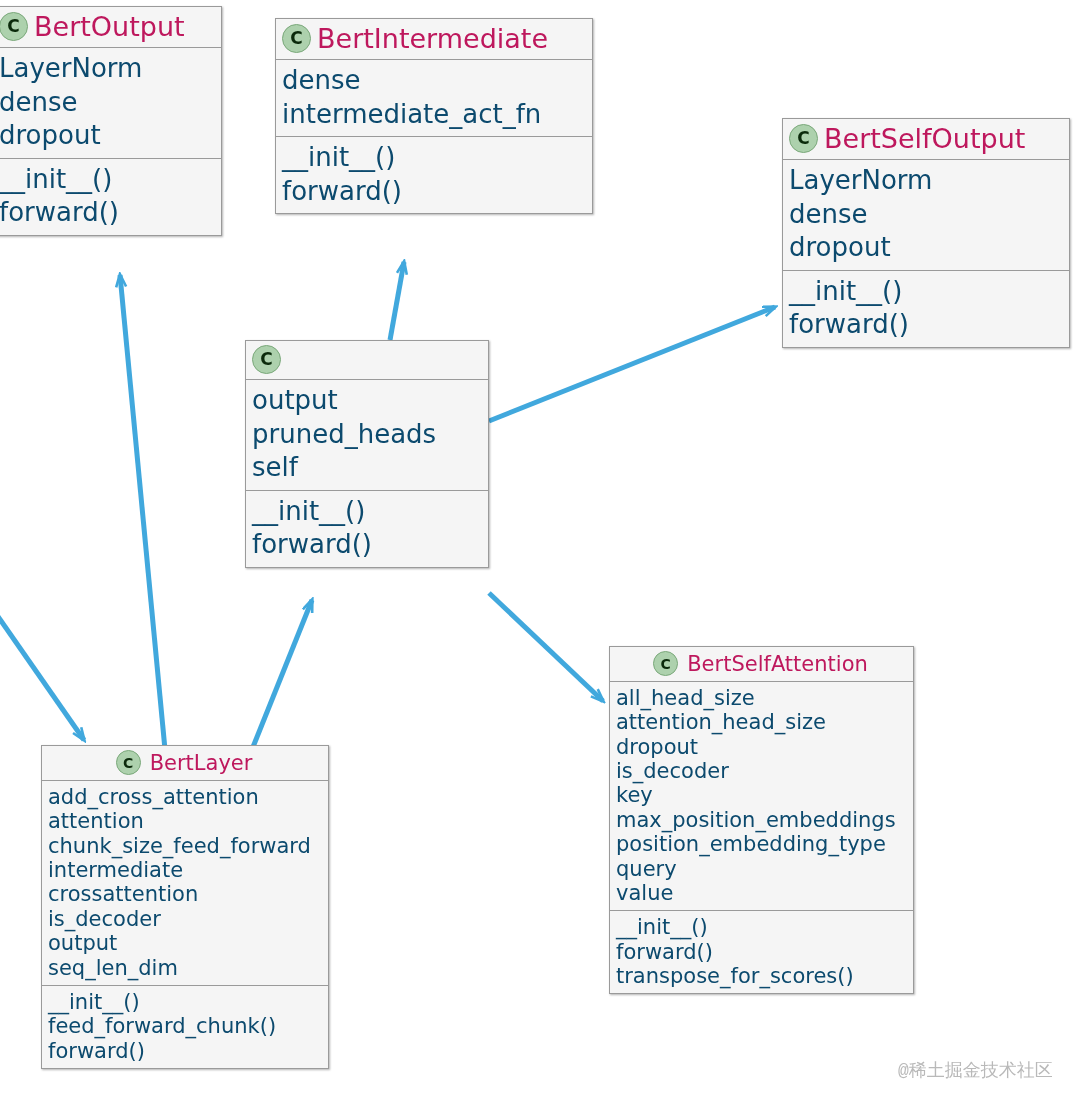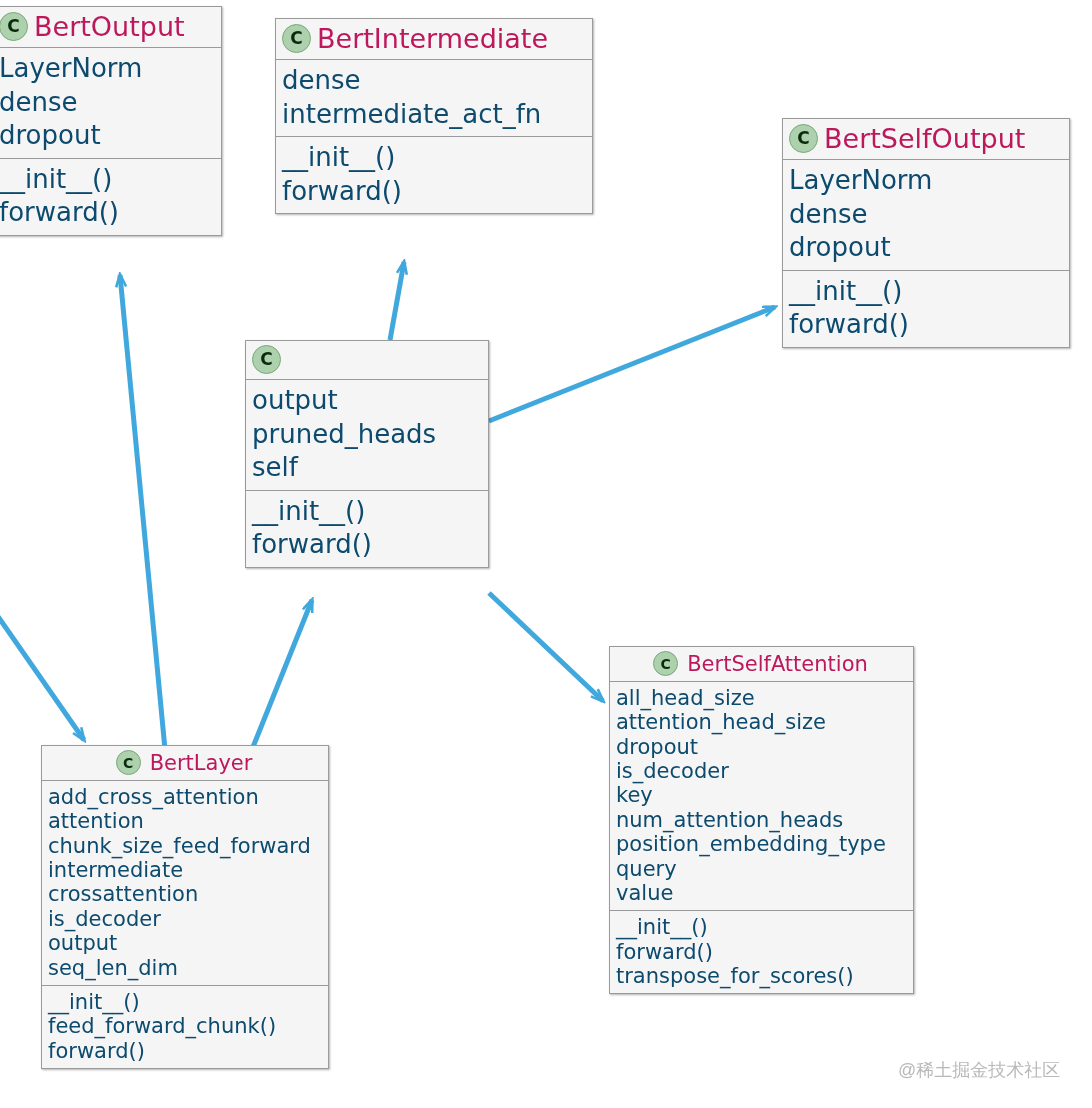--- a/index.html
+++ b/index.html
@@ -80,21 +80,21 @@
     color: #0c4a6e;
   }
   .big li { font-size: 26px; line-height: 1.29; }
   .small li { font-size: 21px; line-height: 1.16; }
 
   .watermark {
     position: absolute;
     color: #b9b9b9;
     font-size: 18px;
     white-space: nowrap;
-    font-family: Liberation Sans, sans-serif;
+    font-family: Liberation Mono, monospace;
   }
 </style>
 </head>
 <body>
 
 <div id="canvas">
 
   <svg id="edges" viewBox="0 0 1092 1108" xmlns="http://www.w3.org/2000/svg">
     <defs>
       <marker id="openArrow" markerWidth="16" markerHeight="16" refX="13" refY="6" orient="auto" markerUnits="userSpaceOnUse">
@@ -236,21 +236,21 @@
       <span class="class-badge badge-sm">C</span>
       <span class="class-title title-sm">BertSelfAttention</span>
     </div>
     <div class="uml-section small">
       <ul>
         <li>all_head_size</li>
         <li>attention_head_size</li>
         <li>dropout</li>
         <li>is_decoder</li>
         <li>key</li>
-        <li>num_attention_heads</li>
+        <li>max_position_embeddings</li>
         <li>position_embedding_type</li>
         <li>query</li>
         <li>value</li>
       </ul>
     </div>
     <div class="uml-section small">
       <ul>
         <li>__init__()</li>
         <li>forward()</li>
         <li>transpose_for_scores()</li>

